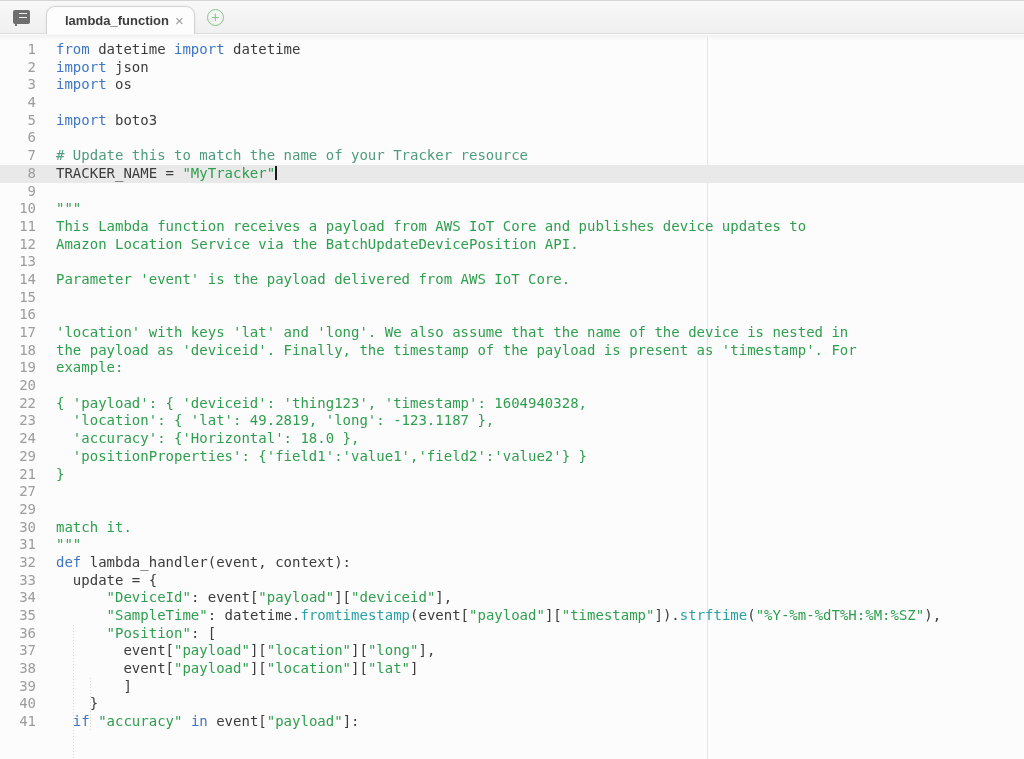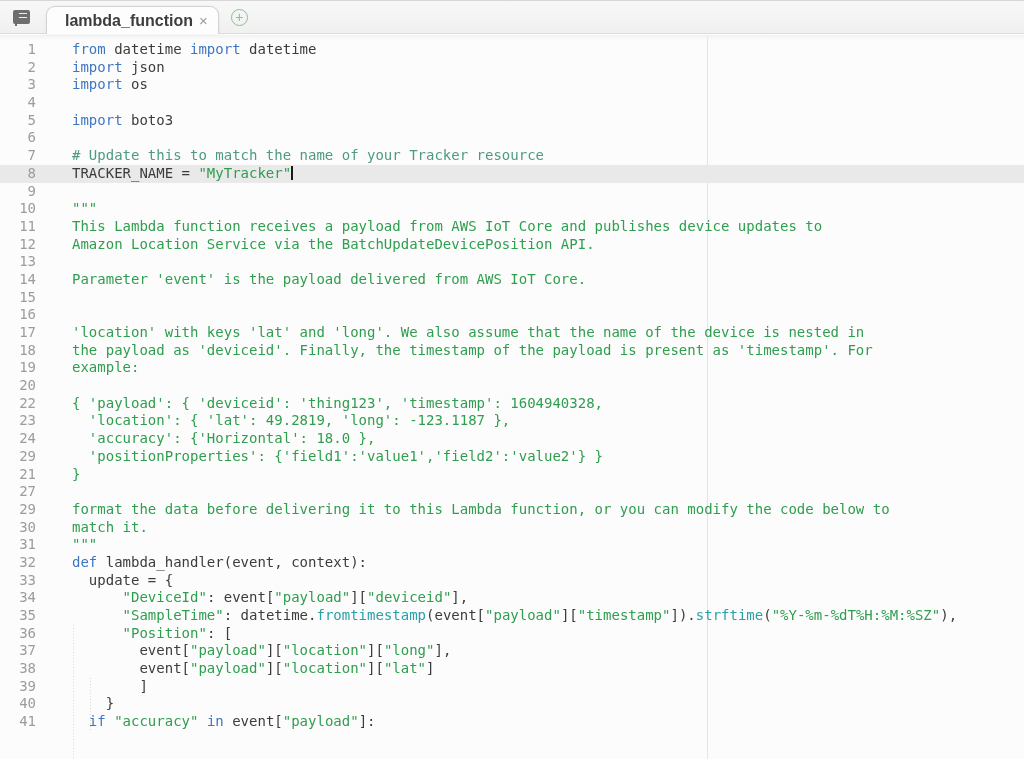--- a/index.html
+++ b/index.html
@@ -20,39 +20,39 @@
   .fl-icon{width:17px;height:14px;background:var(--iconGray);border-radius:2px;position:relative;}
   .fl-icon::before{content:"";position:absolute;left:6px;top:3px;width:8px;height:8px;
     background:repeating-linear-gradient(to bottom,#ededed 0 1.5px,var(--iconGray) 1.5px 4px);}
   .fl-icon::after{content:"";position:absolute;left:2px;top:3px;width:2px;height:13px;background:var(--iconGray);}
   .tab{
     margin-left:12px;height:27px;align-self:flex-end;display:flex;align-items:center;
     background:var(--tabBg);border:1px solid #d2d2d2;border-bottom:none;
     border-radius:9px 9px 0 0;padding:0 10px 0 18px;margin-bottom:-1px;cursor:pointer;
     box-shadow:0 0 3px rgba(0,0,0,0.06);
   }
-  .tab-label{font-family:"Liberation Sans",sans-serif;font-size:16px;font-weight:700;color:var(--tabText);}
+  .tab-label{font-family:"Liberation Sans",sans-serif;font-size:13px;font-weight:700;color:var(--tabText);}
   .tab-close{font-family:"Liberation Sans",sans-serif;font-size:15px;color:var(--closeGray);
     margin-left:6px;line-height:1;cursor:pointer;}
   .newtab{
     width:17px;height:17px;border:1.4px solid var(--plusGreen);border-radius:50%;
     color:var(--plusGreen);display:flex;align-items:center;justify-content:center;
     font-family:"Liberation Sans",sans-serif;font-size:14px;font-weight:400;line-height:1;
     margin-left:12px;cursor:pointer;box-sizing:border-box;
   }
   
   .editor{position:absolute;top:34px;left:0;right:0;bottom:0;background:var(--editorBg);overflow:hidden;}
   .ruler{position:absolute;left:707px;top:0;bottom:0;width:1px;background:var(--ruler);z-index:1;}
   .iguide{position:absolute;width:1px;z-index:1;
     background-image:repeating-linear-gradient(to bottom,#d9d9d9 0 1px,transparent 1px 3px);}
   .lines{position:relative;z-index:2;padding-top:6px;}
   .row{display:flex;height:17.7px;line-height:17.7px;font-size:14px;}
   .row.active{background:var(--activeLine);}
   .gut{flex:0 0 36px;text-align:right;color:var(--gutter);user-select:none;}
-  .code{white-space:pre;margin-left:36px;color:var(--plain);}
+  .code{white-space:pre;margin-left:20px;color:var(--plain);}
   .tp{color:var(--plain);}
   .tk{color:var(--kw);}
   .ts{color:var(--str);}
   .tc{color:var(--com);}
   .tf{color:var(--fn);text-align:right;}
   .cursor{display:inline-block;width:2px;height:14px;background:var(--cursor);
     vertical-align:-2px;margin-left:0px;}
 </style>
 </head>
 <body>
@@ -176,21 +176,20 @@
         <div class="row">
           <div class="gut">21</div>
           <div class="code"><span class="ts">}</span></div>
         </div>
         <div class="row">
           <div class="gut">27</div>
           <div class="code"></div>
         </div>
         <div class="row">
           <div class="gut">29</div>
-          <div class="code"><span class="ts">format the data before delivering it to this Lambda function, or you can modify the code below to</span></div>
         </div>
         <div class="row">
           <div class="gut">30</div>
           <div class="code"><span class="ts">match it.</span></div>
         </div>
         <div class="row">
           <div class="gut">31</div>
           <div class="code"><span class="ts">"""</span></div>
         </div>
         <div class="row">

